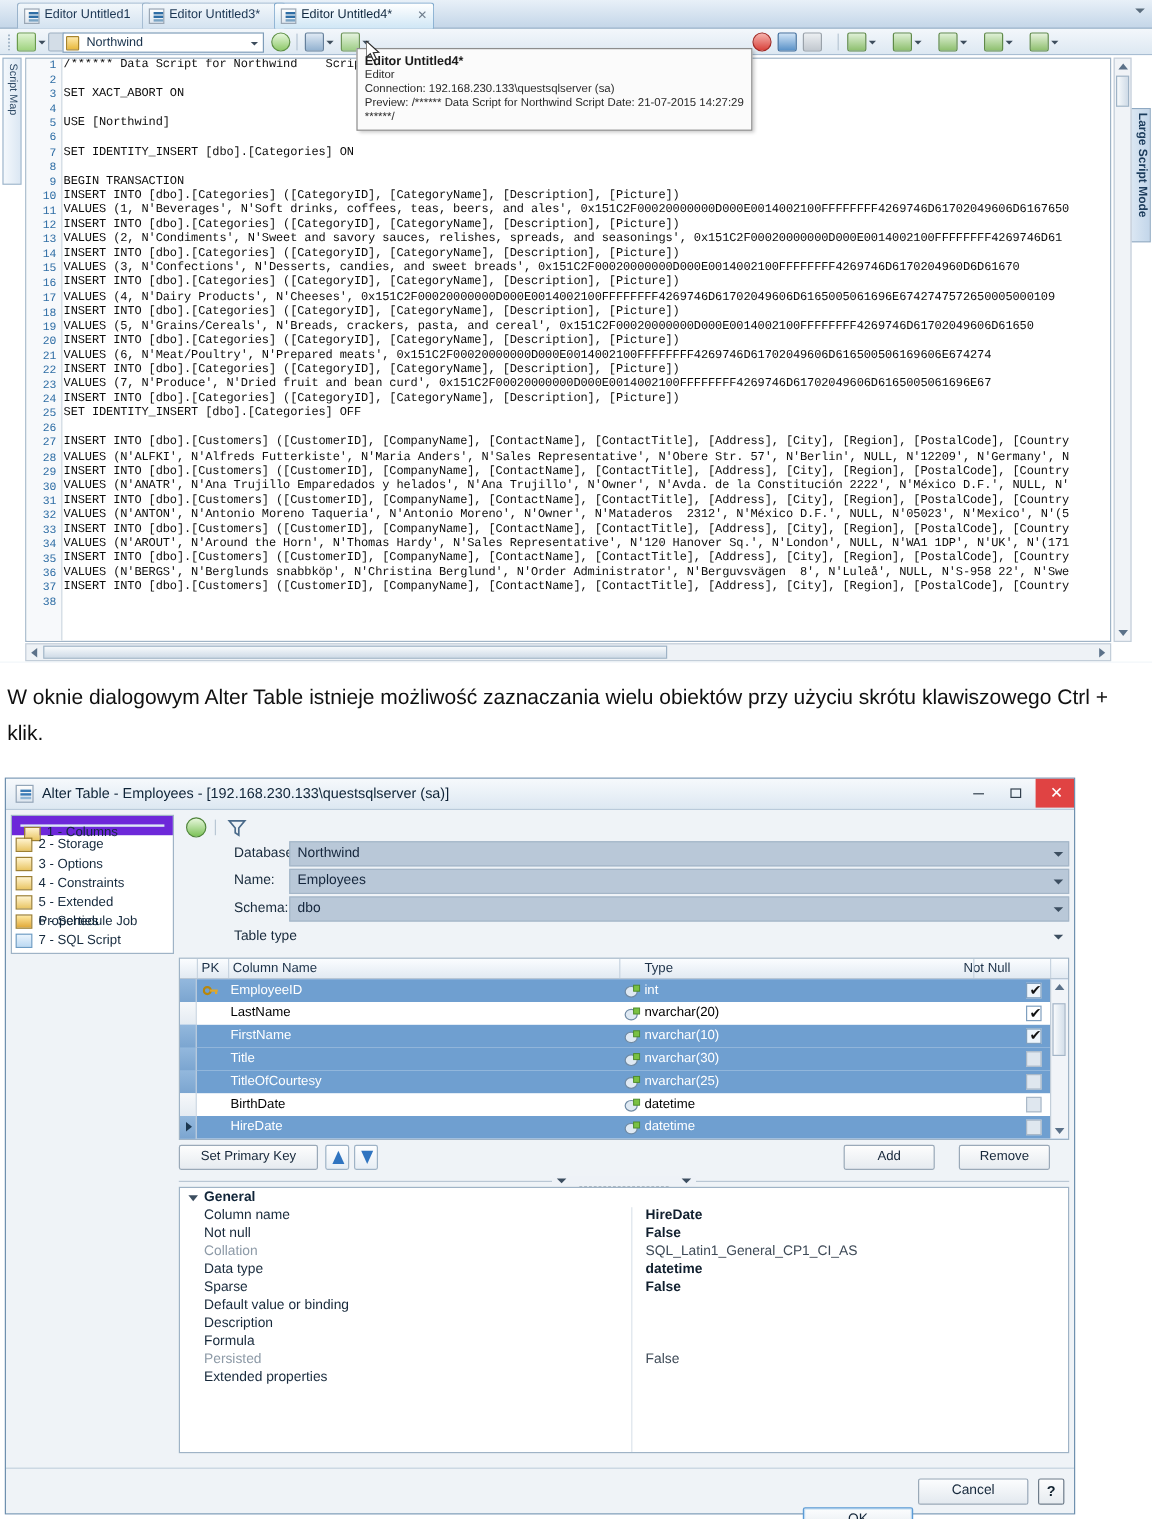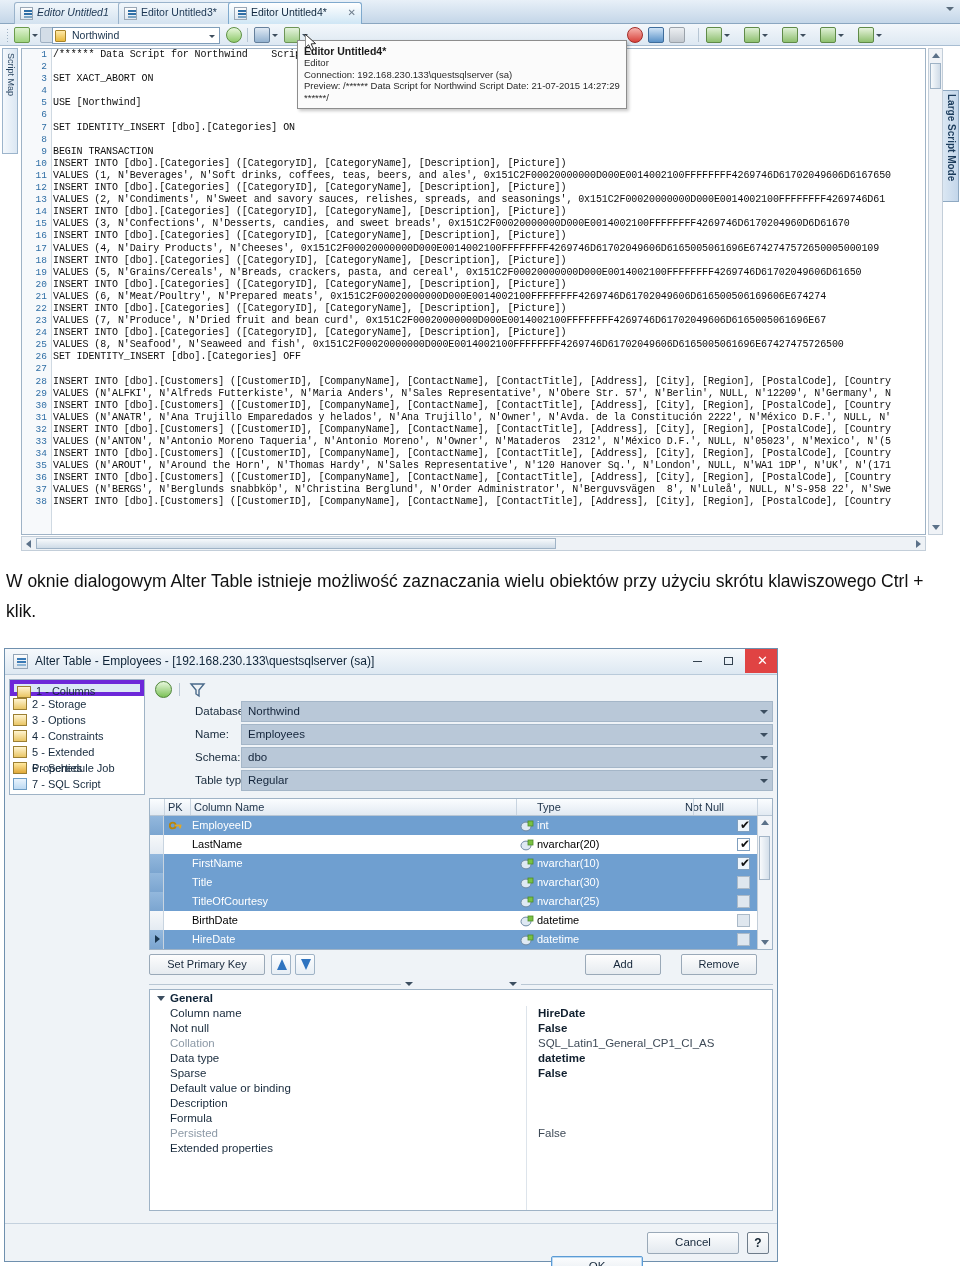--- a/index.html
+++ b/index.html
@@ -90,42 +90,42 @@
     z-index:40; }
   .tooltip .tt-title{ font-size:10.5px; font-weight:bold; color:#1b1b1b; }
   .tooltip .tt-line{ font-size:9.5px; color:#2a2a2a; line-height:11.5px; }
   .cursor-arrow{ position:absolute; left:305px; top:34px; z-index:50; }
 
   
   .caption{ position:absolute; left:6px; top:566px; width:948px;
     font-size:17.5px; line-height:30px; color:#101010; }
 
   
-  .dialog{ position:absolute; left:4px; top:648px; width:774px; height:614px;
+  .dialog{ position:absolute; left:4px; top:648px; width:892px; height:614px;
     background:#eff3f7; border:1px solid #6f90ae; }
   .dlg-title{ position:relative; height:26px;
     background:linear-gradient(#f6f9fc,#dde8f2); border-bottom:1px solid #b9cada; }
   .dlg-title .dico{ position:absolute; left:8px; top:5px; width:15px;height:15px;
     background:linear-gradient(#fdfdfd,#dde6ef); border:1px solid #94a6b8; }
   .dlg-title .dico:after{ content:""; position:absolute; left:3px;top:3px;width:9px;height:2px;
     background:#3a7ab5; box-shadow:0 3px 0 #3a7ab5,0 6px 0 #8fb6d6; }
   .dlg-title .dtxt{ position:absolute; left:30px; top:5px; font-size:12px; color:#0e2337; }
   .wbtn{ position:absolute; top:0; width:32px; height:24px; }
   .wbtn.min{ right:64px; } .wbtn.max{ right:32px; } .wbtn.close{ right:0; background:#e04343; }
   .wbtn i{ position:absolute; left:50%; top:50%; }
   .wbtn.min i{ width:9px;height:1px;background:#33414f; margin:-0.5px 0 0 -4.5px; }
   .wbtn.max i{ width:9px;height:8px;border:1px solid #33414f; margin:-4px 0 0 -5px; }
   .wbtn.close i{ color:#fff; font-size:13px; margin:-8px 0 0 -4px; font-style:normal; }
 
   .dlg-body{ position:relative; height:548px; }
   .dlg-nav{ position:absolute; left:4px; top:4px; width:136px; height:116px;
     background:#fff; border:1px solid #9fb3c6; }
   .navitem{ position:relative; height:16px; line-height:16px; padding-left:22px;
     font-size:11px; color:#15293c; }
-  .navitem.sel{ background:#dce9f6; border:4px solid #6d28d9; height:16px; line-height:14px; }
+  .navitem.sel{ background:#dce9f6; border:7px solid #6d28d9; height:16px; line-height:14px; }
   .navitem .nico{ position:absolute; left:3px; top:2px; width:14px; height:12px;
     background:linear-gradient(#fff4d0,#e9c564); border:1px solid #9c7f32; }
   .navitem .nico.lock{ background:linear-gradient(#ffe9a0,#e0a838); }
   .navitem .nico.sql{ background:linear-gradient(#eaf4fd,#bcd9f2); border-color:#6d9cc4; }
 
   .dlg-main{ position:absolute; left:144px; top:4px; right:4px; bottom:4px; }
   .mini-tb{ height:22px; position:relative; }
   .mini-tb .mico{ position:absolute; top:2px; width:17px; height:17px; }
   .mini-tb .msep{ position:absolute; left:30px; top:4px; width:1px; height:13px; background:#b9c7d4; }
 
@@ -213,21 +213,21 @@
   .helpbtn{ position:absolute; right:8px; top:8px; width:22px; height:22px;
     background:linear-gradient(#fdfdfd,#e6ebf0); border:1px solid #6e7c8a; border-radius:2px;
     font-size:12px; text-align:center; padding-top:3px; font-weight:bold; color:#12222f; }
 </style>
 </head>
 <body>
 
 <div class="editor-window">
 
   <div class="tabstrip">
-    <div class="tab" style="left:14px; width:112px;font-style:italic;">
+    <div class="tab" style="left:14px; width:112px;">
       <span class="ticon"></span>
       <span>Editor Untitled1</span>
     </div>
     <div class="tab" style="left:118px; width:120px;">
       <span class="ticon"></span>
       <span>Editor Untitled3*</span>
     </div>
     <div class="tab active" style="left:228px; width:134px;">
       <span class="ticon"></span>
       <span>Editor Untitled4*</span>
@@ -353,21 +353,20 @@
           <div class="ln">VALUES (3, N'Confections', N'Desserts, candies, and sweet breads', 0x151C2F00020000000D000E0014002100FFFFFFFF4269746D6170204960D6D61670</div>
           <div class="ln">INSERT INTO [dbo].[Categories] ([CategoryID], [CategoryName], [Description], [Picture])</div>
           <div class="ln">VALUES (4, N'Dairy Products', N'Cheeses', 0x151C2F00020000000D000E0014002100FFFFFFFF4269746D61702049606D6165005061696E6742747572650005000109</div>
           <div class="ln">INSERT INTO [dbo].[Categories] ([CategoryID], [CategoryName], [Description], [Picture])</div>
           <div class="ln">VALUES (5, N'Grains/Cereals', N'Breads, crackers, pasta, and cereal', 0x151C2F00020000000D000E0014002100FFFFFFFF4269746D61702049606D61650</div>
           <div class="ln">INSERT INTO [dbo].[Categories] ([CategoryID], [CategoryName], [Description], [Picture])</div>
           <div class="ln">VALUES (6, N'Meat/Poultry', N'Prepared meats', 0x151C2F00020000000D000E0014002100FFFFFFFF4269746D61702049606D616500506169606E674274</div>
           <div class="ln">INSERT INTO [dbo].[Categories] ([CategoryID], [CategoryName], [Description], [Picture])</div>
           <div class="ln">VALUES (7, N'Produce', N'Dried fruit and bean curd', 0x151C2F00020000000D000E0014002100FFFFFFFF4269746D61702049606D6165005061696E67</div>
           <div class="ln">INSERT INTO [dbo].[Categories] ([CategoryID], [CategoryName], [Description], [Picture])</div>
-          <div class="ln">VALUES (8, N'Seafood', N'Seaweed and fish', 0x151C2F00020000000D000E0014002100FFFFFFFF4269746D61702049606D6165005061696E67427475726500</div>
           <div class="ln">SET IDENTITY_INSERT [dbo].[Categories] OFF</div>
           <div class="ln"></div>
           <div class="ln">INSERT INTO [dbo].[Customers] ([CustomerID], [CompanyName], [ContactName], [ContactTitle], [Address], [City], [Region], [PostalCode], [Country</div>
           <div class="ln">VALUES (N'ALFKI', N'Alfreds Futterkiste', N'Maria Anders', N'Sales Representative', N'Obere Str. 57', N'Berlin', NULL, N'12209', N'Germany', N</div>
           <div class="ln">INSERT INTO [dbo].[Customers] ([CustomerID], [CompanyName], [ContactName], [ContactTitle], [Address], [City], [Region], [PostalCode], [Country</div>
           <div class="ln">VALUES (N'ANATR', N'Ana Trujillo Emparedados y helados', N'Ana Trujillo', N'Owner', N'Avda. de la Constitución 2222', N'México D.F.', NULL, N'</div>
           <div class="ln">INSERT INTO [dbo].[Customers] ([CustomerID], [CompanyName], [ContactName], [ContactTitle], [Address], [City], [Region], [PostalCode], [Country</div>
           <div class="ln">VALUES (N'ANTON', N'Antonio Moreno Taqueria', N'Antonio Moreno', N'Owner', N'Mataderos  2312', N'México D.F.', NULL, N'05023', N'Mexico', N'(5</div>
           <div class="ln">INSERT INTO [dbo].[Customers] ([CustomerID], [CompanyName], [ContactName], [ContactTitle], [Address], [City], [Region], [PostalCode], [Country</div>
           <div class="ln">VALUES (N'AROUT', N'Around the Horn', N'Thomas Hardy', N'Sales Representative', N'120 Hanover Sq.', N'London', NULL, N'WA1 1DP', N'UK', N'(171</div>
@@ -451,21 +450,20 @@
             <span class="fval">Employees</span>
             <span class="fcar"></span>
           </div>
           <div class="frow">
             <span class="flab">Schema:</span>
             <span class="fval">dbo</span>
             <span class="fcar"></span>
           </div>
           <div class="frow">
             <span class="flab">Table type</span>
-            <span class="fval">Regular</span>
             <span class="fcar"></span>
           </div>
         </div>
 
       <div class="grid">
         <div class="grid-head">
           <div style="left:18px;">PK</div>
           <div style="left:44px;">Column Name</div>
           <div style="left:387px;">Type</div>
           <div style="right:48px;">Not Null</div>

